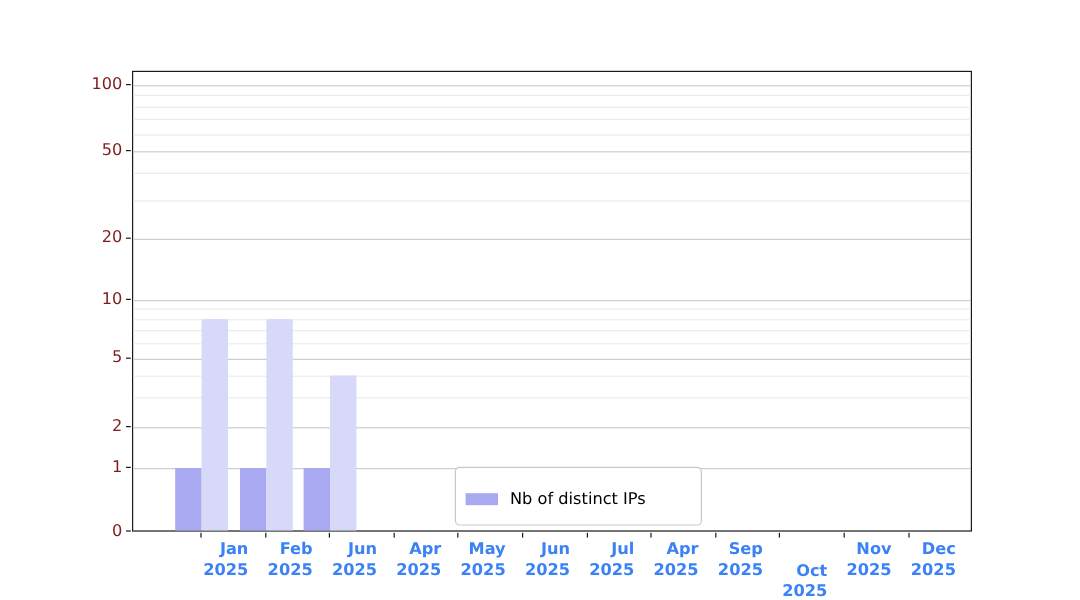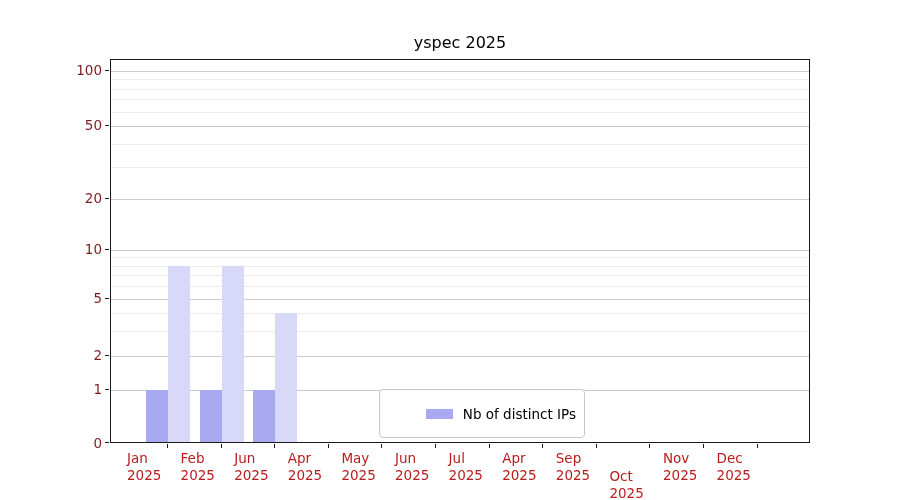--- a/index.html
+++ b/index.html
@@ -10,35 +10,34 @@
   .plot{position:absolute;left:110px;top:59px;width:700px;height:384px;
     box-sizing:border-box;border:1px solid #1a1a1a;background:#fff;overflow:hidden;}
   .gridline{position:absolute;left:0;width:100%;height:1px;}
   .gridline.major{background:#cccccc;}
   .gridline.minor{background:#ebebeb;}
   .bar{position:absolute;}
   .ytick-mark{position:absolute;width:4px;height:1px;background:#1a1a1a;}
   .xtick-mark{position:absolute;width:1px;height:4px;background:#1a1a1a;}
   .ytick-label{position:absolute;left:0;width:102px;text-align:right;
     font-size:13.5px;color:#7f1d1d;line-height:18px;}
-  .xtick-label{position:absolute;width:80px;text-align:left;
-    font-size:13.5px;color:#b91c1c;line-height:17px;}
+  .xtick-label{position:absolute;width:80px;text-align:right;
+    font-size:13.5px;color:#3b82f6;line-height:17px;font-weight:bold;}
   .legend{position:absolute;left:379px;top:389px;width:206px;height:49px;
     box-sizing:border-box;border:1px solid #c9c9c9;border-radius:4px;
-    background:rgba(255,255,255,0.9);padding:5px 8px;display:flex;
-    flex-direction:row;justify-content:flex-end;}
+    background:rgba(255,255,255,0.9);padding:18px 8px;display:flex;
+    flex-direction:column;justify-content:space-between;}
   .legend-row{display:flex;align-items:center;gap:10px;}
   .legend-swatch{width:27px;height:10px;flex:0 0 auto;}
   .legend-label{font-size:13.5px;color:#000;white-space:nowrap;}
 </style>
 </head>
 <body>
 
 <div class="figure">
-  <div class="chart-title">yspec 2025</div>
   <div class="plot" id="plot">
       <div class="gridline minor" style="top: 270.777px;"></div>
       <div class="gridline minor" style="top: 252.881px;"></div>
       <div class="gridline minor" style="top: 226.111px;"></div>
       <div class="gridline minor" style="top: 215.214px;"></div>
       <div class="gridline minor" style="top: 205.774px;"></div>
       <div class="gridline minor" style="top: 197.448px;"></div>
       <div class="gridline minor" style="top: 106.697px;"></div>
       <div class="gridline minor" style="top: 83.7776px;"></div>
       <div class="gridline minor" style="top: 51.5331px;"></div>

